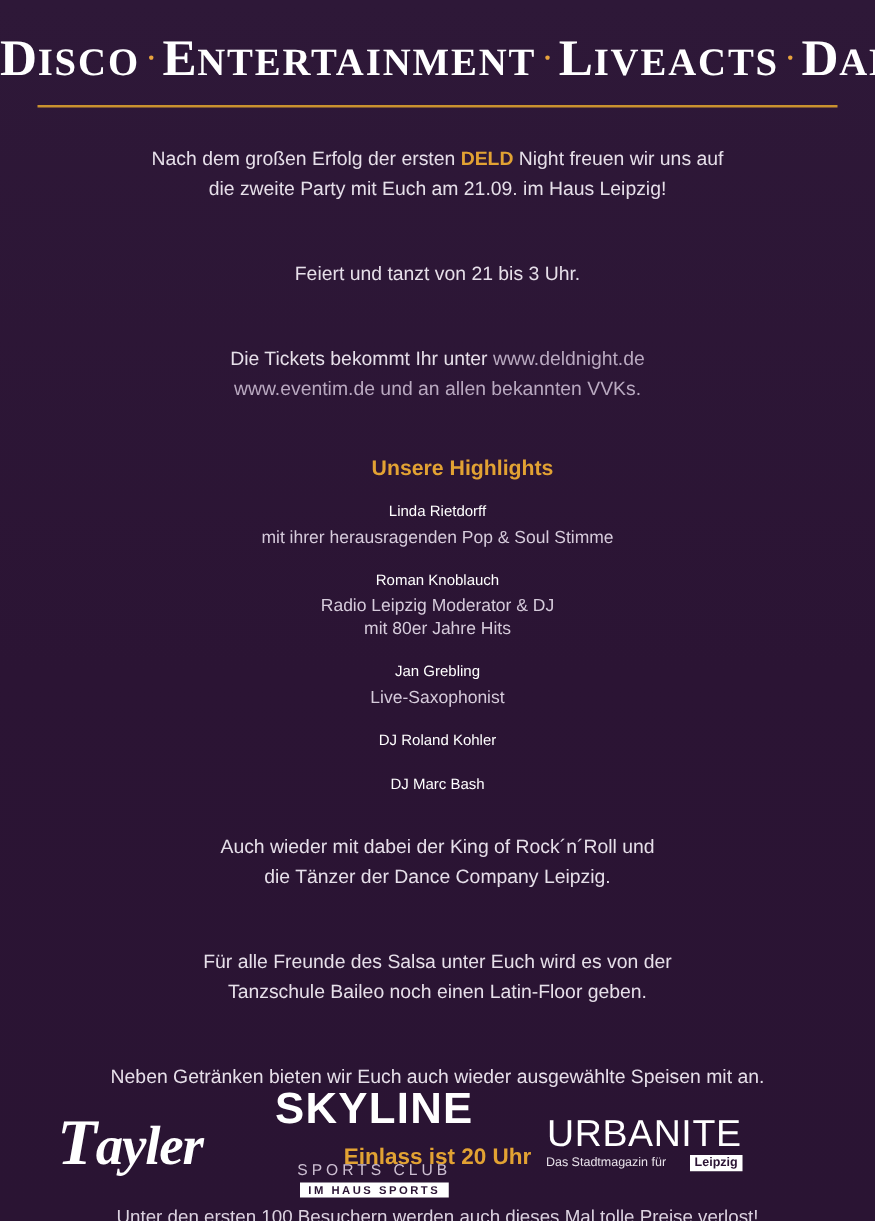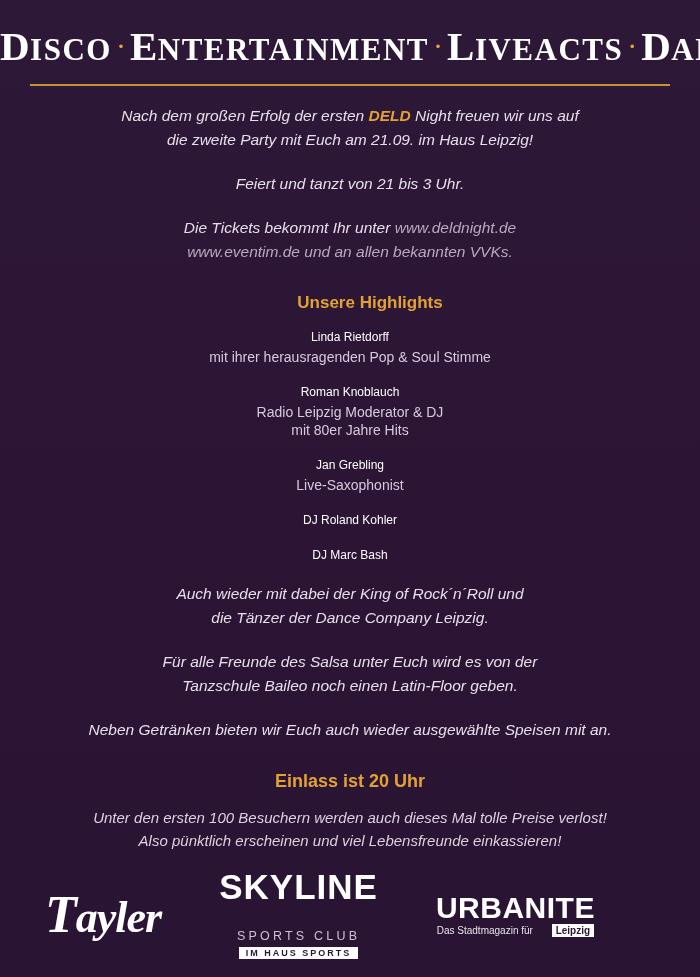--- a/index.html
+++ b/index.html
@@ -62,24 +62,23 @@
   .body {
     width: 700px;
     text-align: center;
     color: #e6dfe9;
     font-size: 15.5px;
     line-height: 1.55;
     padding-top: 18px;
     box-sizing: border-box;
   }
   .para {
-    margin: 0 auto;
+    margin: 12px auto;
     width: 600px;
     padding-bottom: 4px;
-    font-style: italic;
   }
   .gap-s { height: 10px; }
   .gap-m { height: 16px; }
   .gap-l { height: 22px; }
   .gold-b { color: #e2a233; font-weight: bold; }
   .dim { color: #b9a9c0; }
 
   .section-title {
     color: #e2a233;
     font-weight: bold;
@@ -170,21 +169,21 @@
     padding: 2px 7px 1px 7px;
   }
 
   .logo-urbanite {
     text-align: center;
     color: #ffffff;
     line-height: 1;
   }
   .logo-urbanite .ur-main {
     font-family: "Liberation Sans", sans-serif;
-    font-weight: bold;
+    font-weight: normal;
     font-size: 30px;
     letter-spacing: 0.5px;
     display: block;
   }
   .logo-urbanite .ur-sub {
     display: block;
     font-size: 10px;
     padding-top: 3px;
     color: #e8e2ea;
   }

